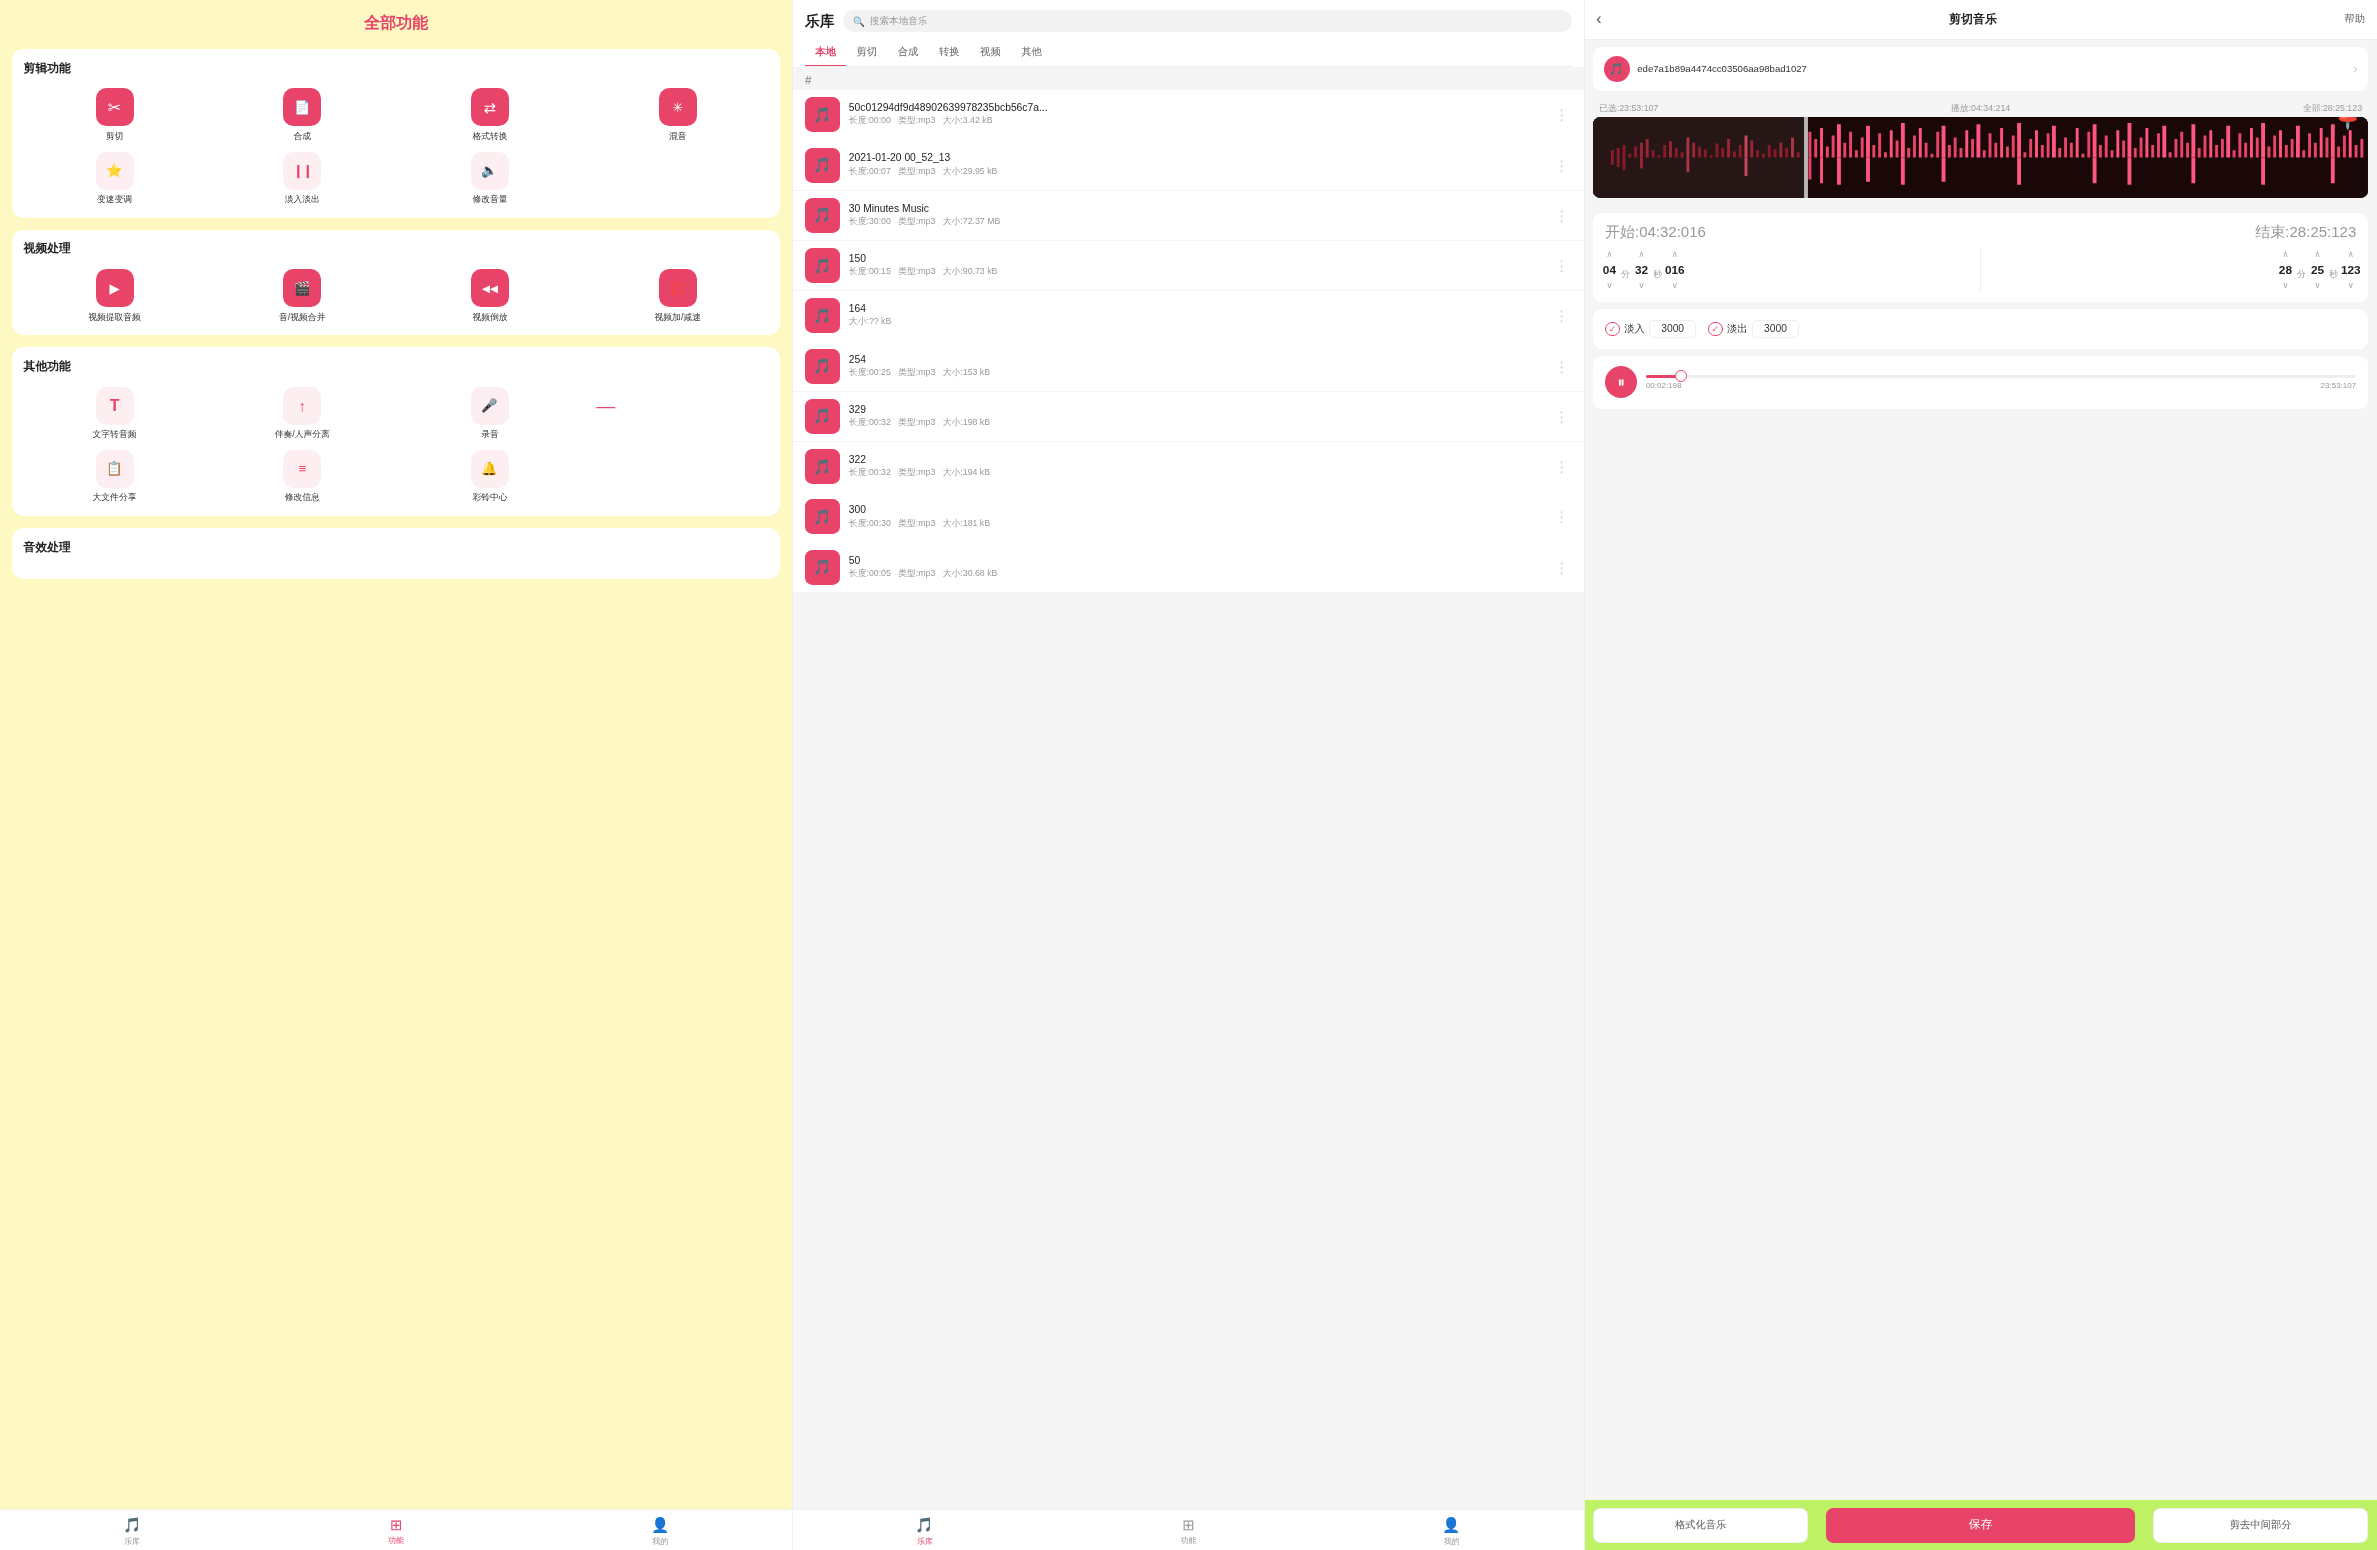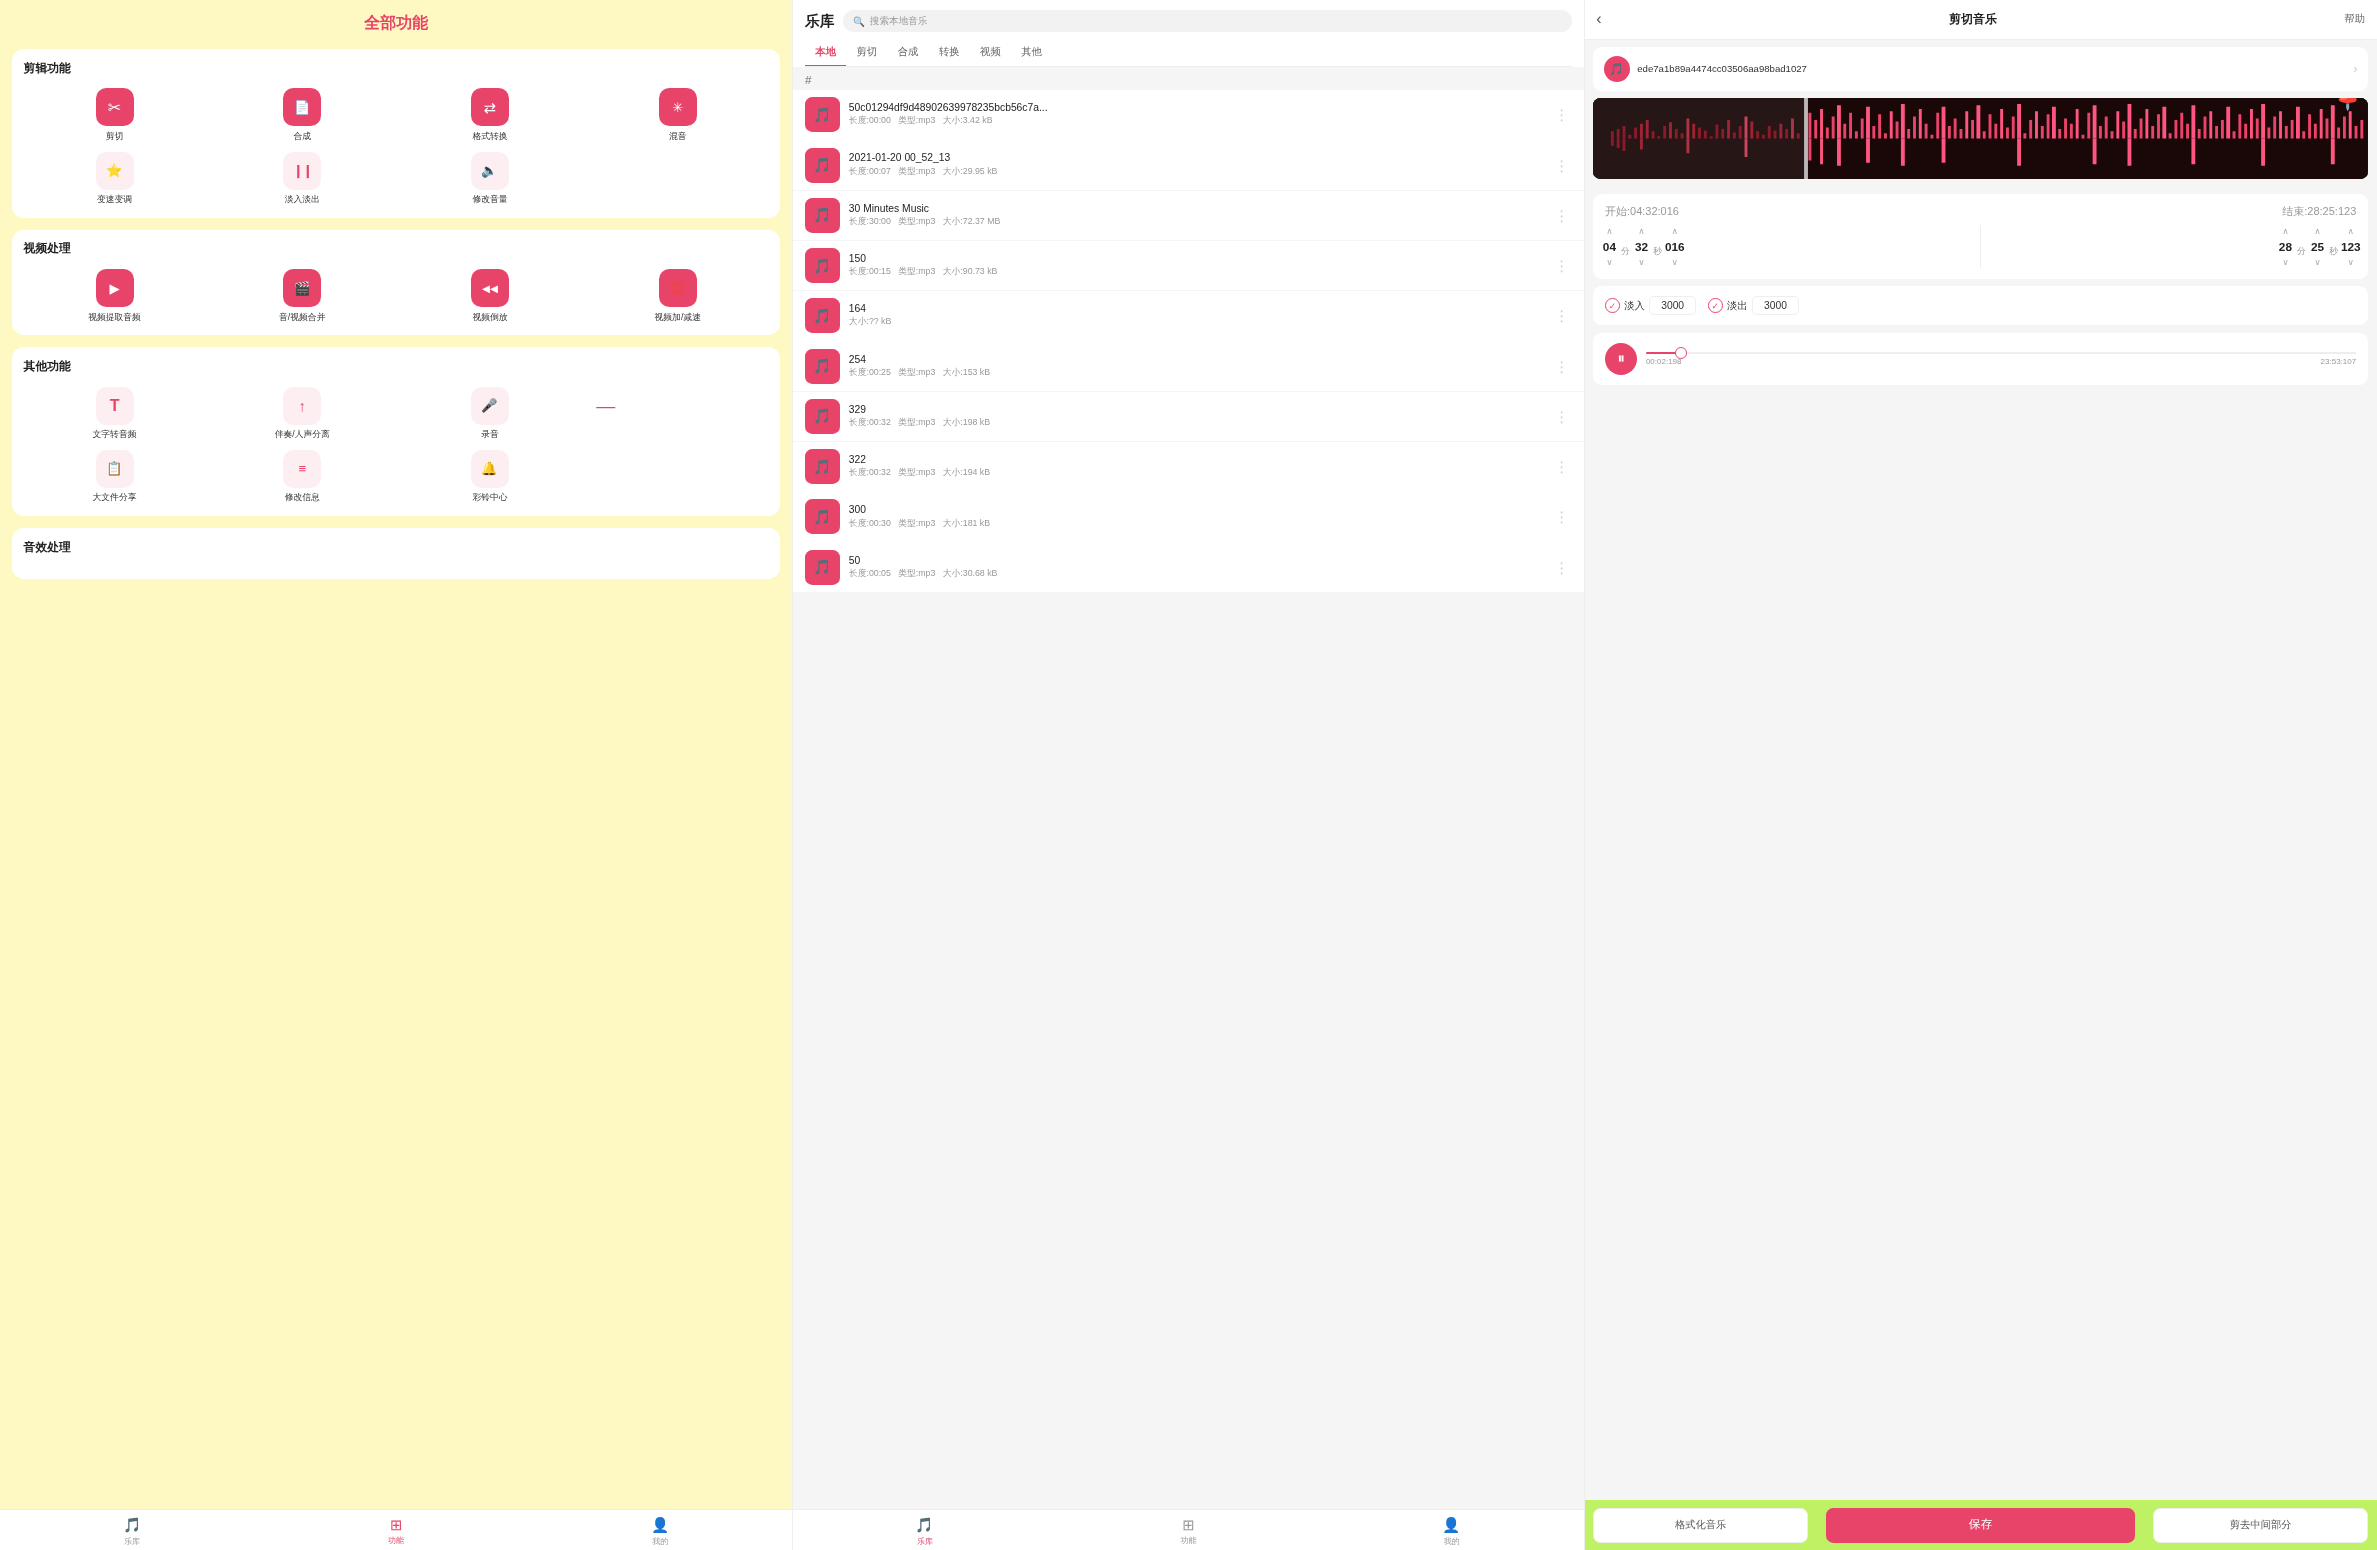--- a/index.html
+++ b/index.html
@@ -304,21 +304,21 @@
       padding: 10.3px 7.3px;
     }
     .time-row {
       display: flex;
       justify-content: space-between;
       align-items: center;
       margin-bottom: 5.9px;
       padding: 0 4.4px;
     }
     .time-label {
-      font-size: 11px;
+      font-size: 15px;
       color: #999;
     }
     .time-spinners {
       display: flex;
       justify-content: space-between;
       gap: 4.4px;
     }
     .time-side {
       display: flex;
       gap: 2.9px;
@@ -729,20 +729,25 @@
     <span class="editor-title">剪切音乐</span>
     <span class="editor-help">帮助</span>
   </div>
 
   <div class="editor-track">
     <div class="editor-track-icon">🎵</div>
     <span class="editor-track-name">ede7a1b89a4474cc03506aa98bad1027</span>
     <span class="editor-track-arrow">›</span>
   </div>
 
+  <div class="editor-time-info">
+    <span>已选:23:53:107</span>
+    <span>播放:04:34:214</span>
+    <span>全部:28:25:123</span>
+  </div>
 
   <div class="waveform-container">
     <svg class="waveform-svg" viewBox="0 0 400 110" preserveAspectRatio="none">
       <rect width="400" height="110" fill="#1a1a1a"></rect>
 
       <rect x="0" y="0" width="110" height="110" fill="#2a1515" opacity="0.8"></rect>
 
       <rect x="110" y="0" width="290" height="110" fill="#1a0808"></rect>
 
       <g>

